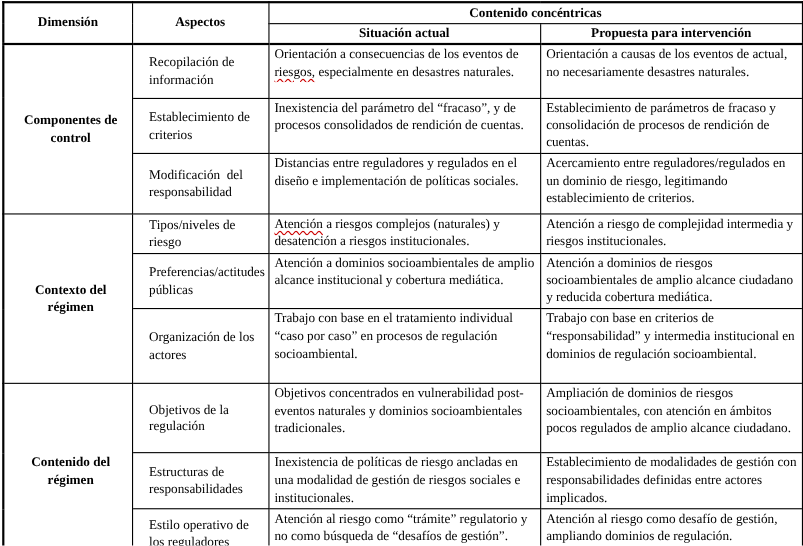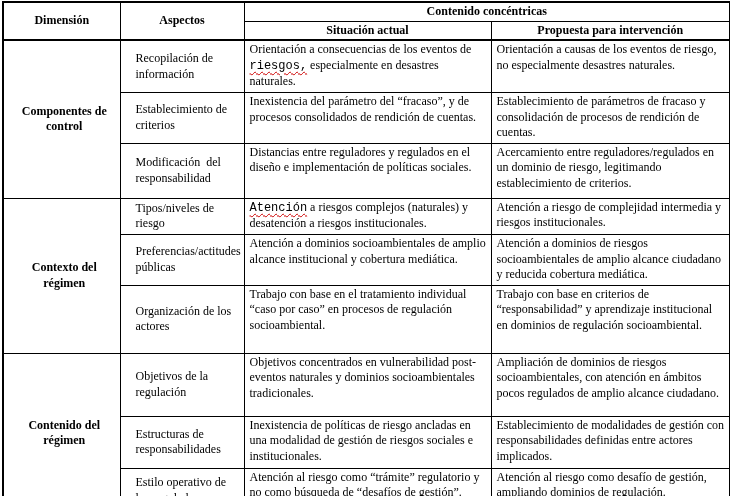--- a/index.html
+++ b/index.html
@@ -49,21 +49,20 @@
     vertical-align: top;
     text-align: left;
     padding: 1px 4px 2px 5px;
   }
   .misspell {
     text-decoration: underline;
     text-decoration-style: wavy;
     text-decoration-color: #cc0000;
     text-decoration-thickness: 1px;
     text-underline-offset: 2px;
-    font-family: Liberation Mono, monospace;
   }
 </style>
 </head>
 <body>
 
 <table class="doc-table">
   <colgroup>
     <col style="width:117px">
     <col style="width:124px">
     <col style="width:247px">
@@ -79,21 +78,21 @@
       <th>Situación actual</th>
       <th>Propuesta para intervención</th>
     </tr>
   </thead>
   <tbody>
 
     <tr style="height:49px">
       <td rowspan="3" class="dim-cell">Componentes de control</td>
       <td class="aspect-cell">Recopilación de información</td>
       <td class="content-cell"><span>Orientación a consecuencias de los eventos de </span><span class="misspell">riesgos,</span><span> especialmente en desastres naturales.</span></td>
-      <td class="content-cell">Orientación a causas de los eventos de riesgo, no especialmente desastres naturales.</td>
+      <td class="content-cell">Orientación a causas de los eventos de actual, no necesariamente desastres naturales.</td>
     </tr>
     <tr style="height:50px">
       <td class="aspect-cell">Establecimiento de criterios</td>
       <td class="content-cell"><span>Inexistencia del parámetro del “fracaso”, y de procesos consolidados de rendición de cuentas.</span><span class="misspell"></span><span></span></td>
       <td class="content-cell">Establecimiento de parámetros de fracaso y consolidación de procesos de rendición de cuentas.</td>
     </tr>
     <tr style="height:55px">
       <td class="aspect-cell">Modificación  del responsabilidad</td>
       <td class="content-cell"><span>Distancias entre reguladores y regulados en el diseño e implementación de políticas sociales.</span><span class="misspell"></span><span></span></td>
       <td class="content-cell">Acercamiento entre reguladores/regulados en un dominio de riesgo, legitimando establecimiento de criterios.</td>
@@ -106,21 +105,21 @@
       <td class="content-cell">Atención a riesgo de complejidad intermedia y riesgos institucionales.</td>
     </tr>
     <tr style="height:49px">
       <td class="aspect-cell">Preferencias/actitudes públicas</td>
       <td class="content-cell"><span>Atención a dominios socioambientales de amplio alcance institucional y cobertura mediática.</span><span class="misspell"></span><span></span></td>
       <td class="content-cell">Atención a dominios de riesgos socioambientales de amplio alcance ciudadano y reducida cobertura mediática.</td>
     </tr>
     <tr style="height:68px">
       <td class="aspect-cell">Organización de los actores</td>
       <td class="content-cell"><span>Trabajo con base en el tratamiento individual “caso por caso” en procesos de regulación socioambiental.</span><span class="misspell"></span><span></span></td>
-      <td class="content-cell">Trabajo con base en criterios de “responsabilidad” y aprendizaje institucional en dominios de regulación socioambiental.</td>
+      <td class="content-cell">Trabajo con base en criterios de “responsabilidad” y intermedia institucional en dominios de regulación socioambiental.</td>
     </tr>
 
     <tr style="height:63px">
       <td rowspan="3" class="dim-cell">Contenido del régimen</td>
       <td class="aspect-cell">Objetivos de la regulación</td>
       <td class="content-cell"><span>Objetivos concentrados en vulnerabilidad post-eventos naturales y dominios socioambientales tradicionales.</span><span class="misspell"></span><span></span></td>
       <td class="content-cell">Ampliación de dominios de riesgos socioambientales, con atención en ámbitos pocos regulados de amplio alcance ciudadano.</td>
     </tr>
     <tr style="height:45px">
       <td class="aspect-cell">Estructuras de responsabilidades</td>

